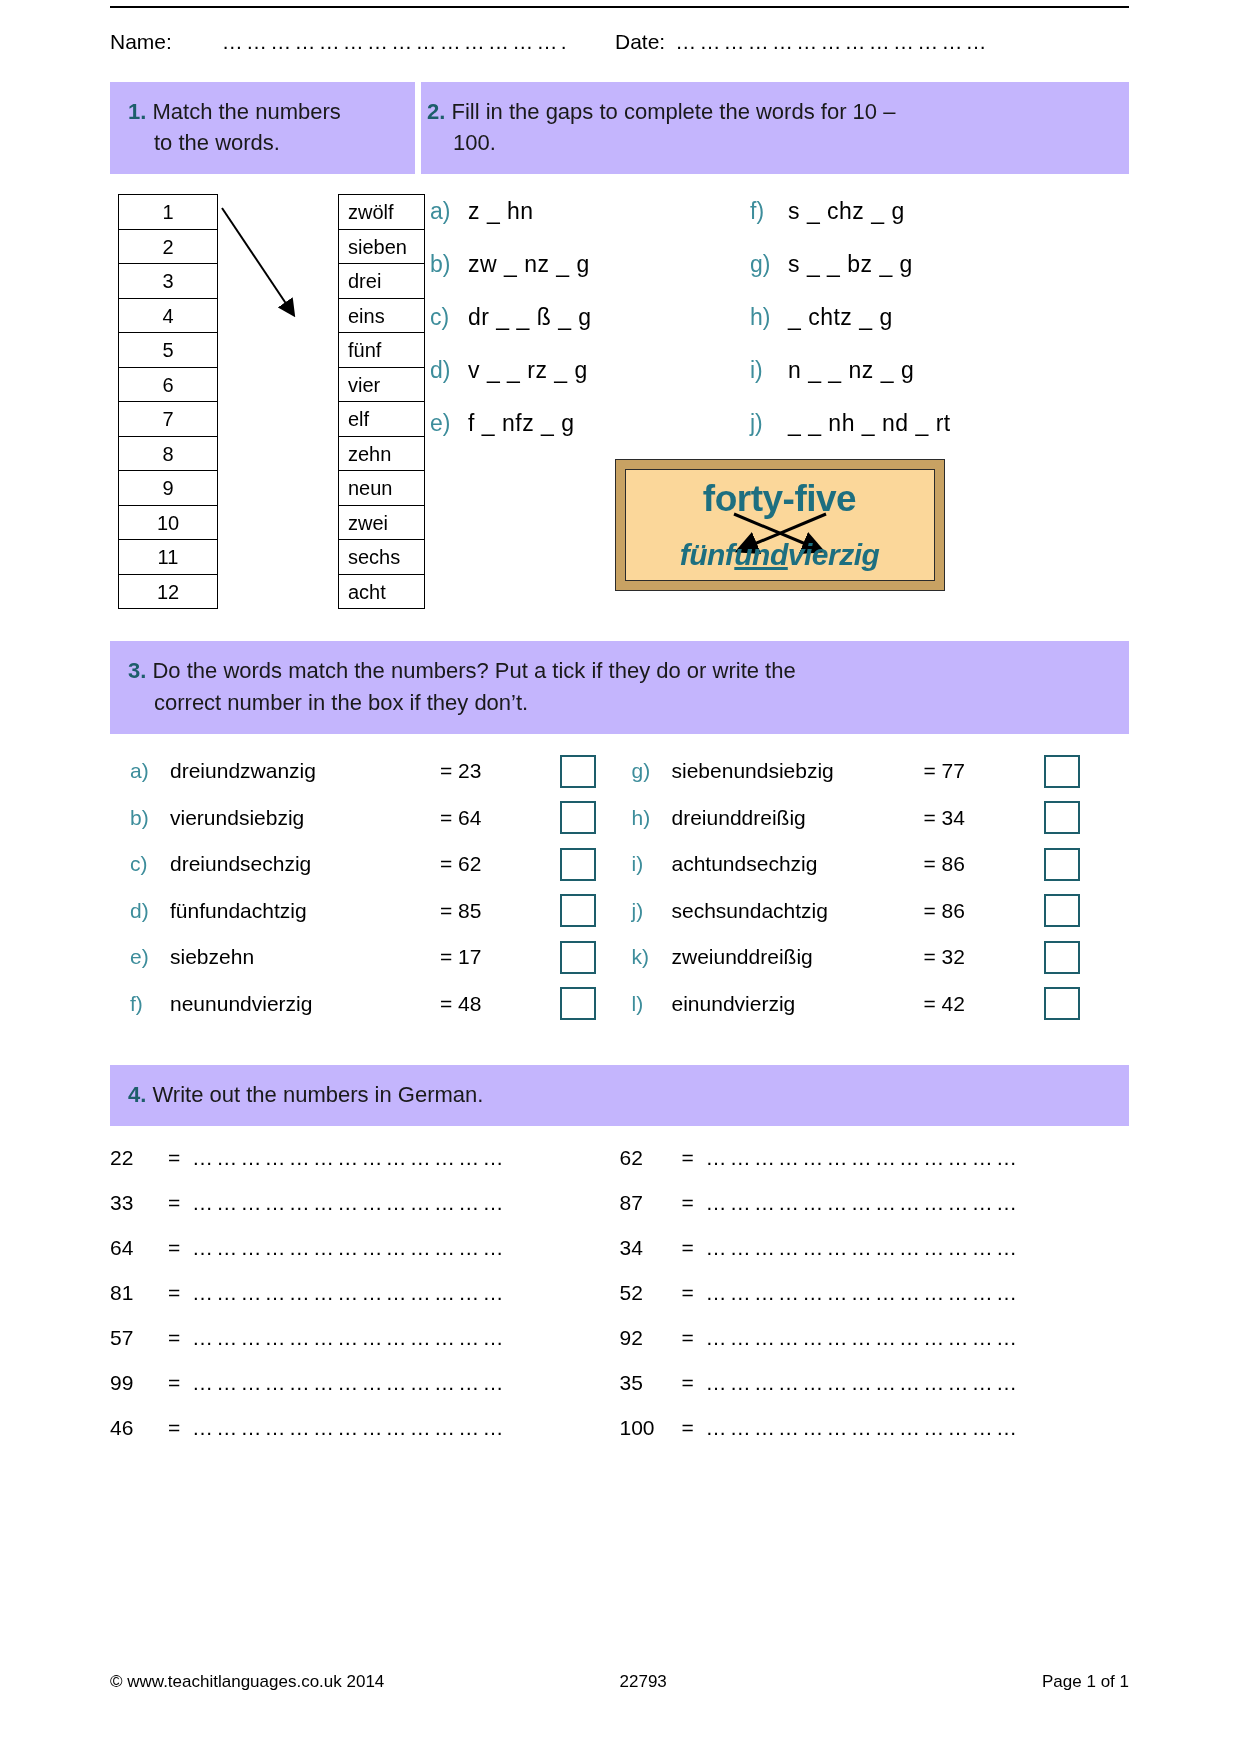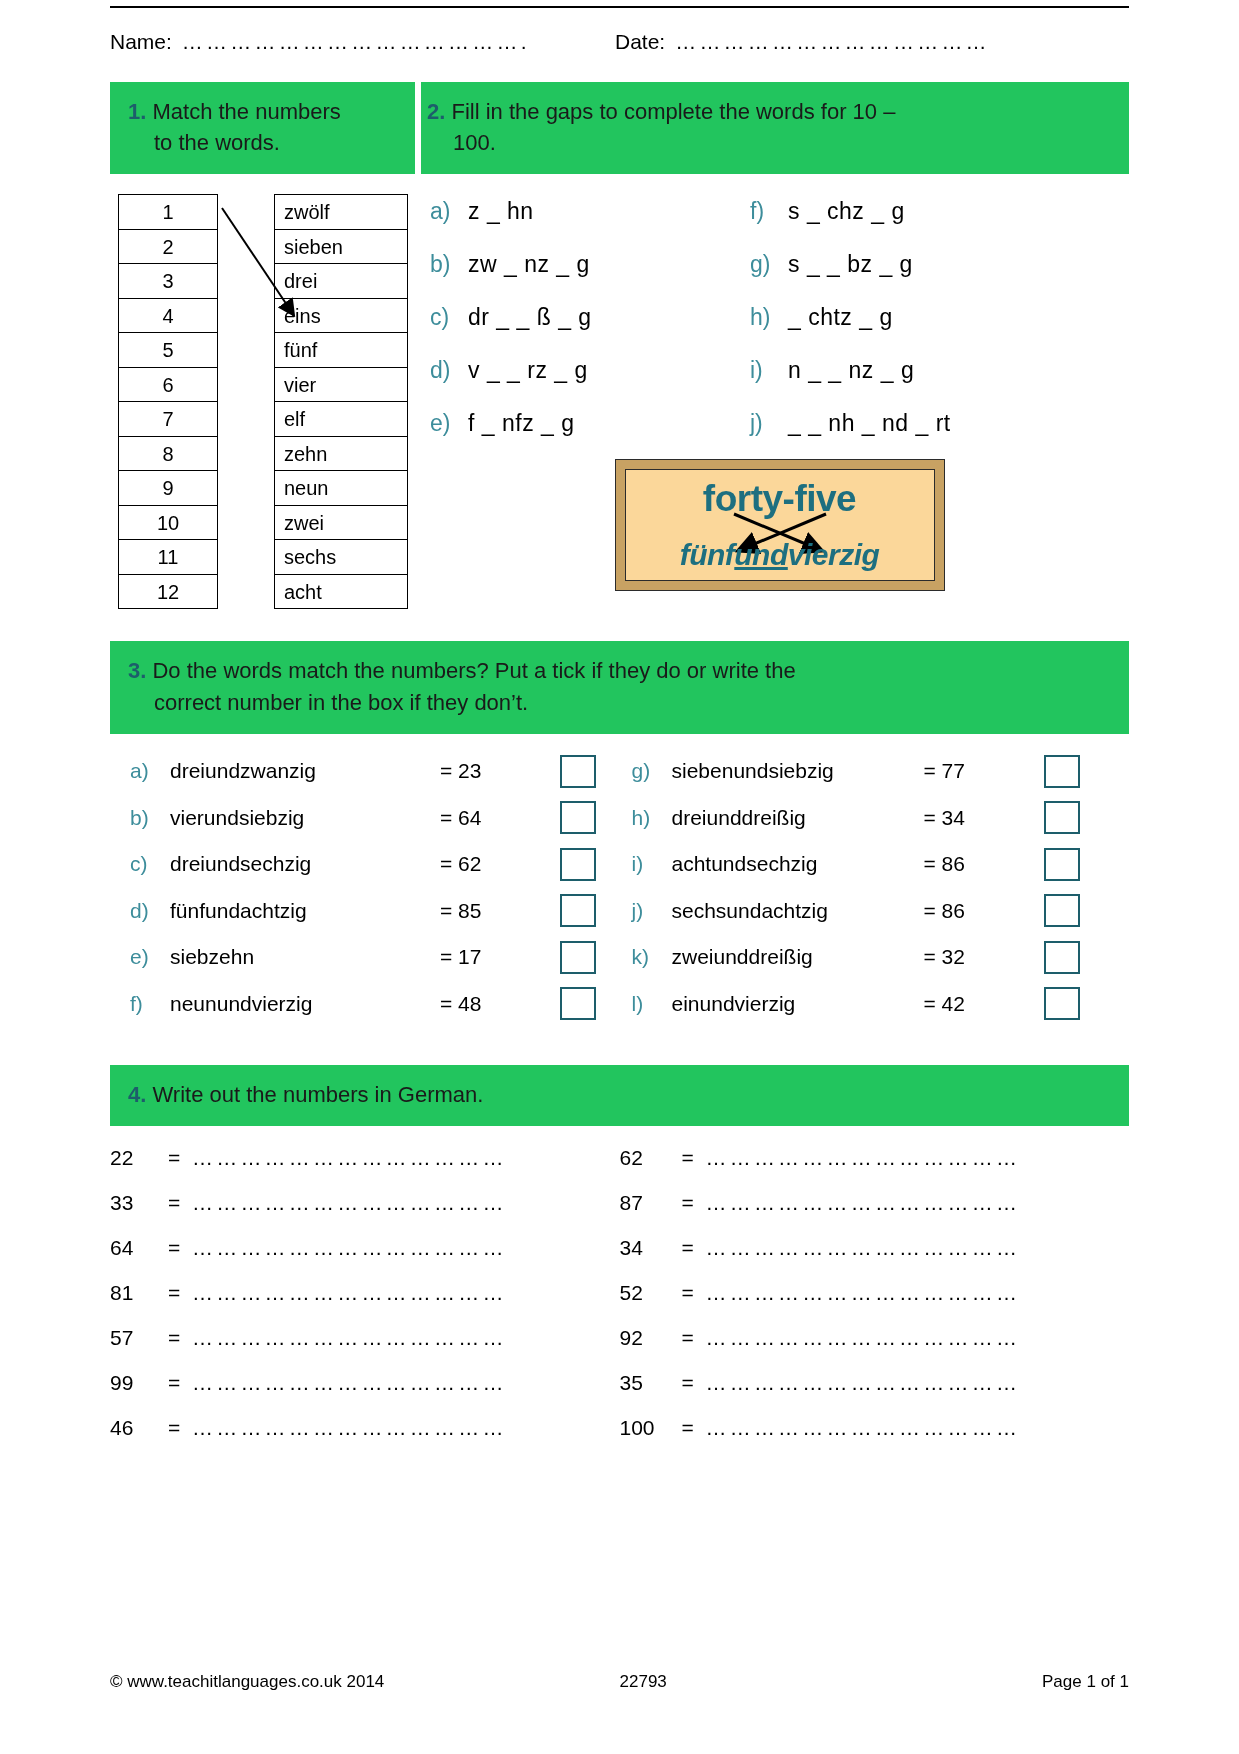--- a/index.html
+++ b/index.html
@@ -33,28 +33,28 @@
   }
   .title-rule {
     border-bottom: 2px solid #000;
     margin-top: 6px;
   }
   .namedate {
     display: flex;
     margin-top: 22px;
     font-size: 21px;
   }
-  .nd-name { width: 505px; display: flex; }
+  .nd-name { width: 505px; display: flex; gap: 40px; }
   .nd-date { display: flex; }
   .nd-label { white-space: nowrap; }
   .dots { letter-spacing: 3.2px; margin-left: 10px; }
 
   
   .band {
-    background: #22c55e;
+    background: #c4b5fd;
     font-size: 22px;
     line-height: 1.42;
     box-sizing: border-box;
   }
   .band .num { font-weight: bold; color: #1d5e6b; }
   .band-text { color: #1a1a1a; }
 
   .row12 {
     display: flex;
     margin-top: 28px;
@@ -75,21 +75,21 @@
     position: relative;
     display: flex;
     margin-top: 20px;
   }
   .numcol, .wordcol {
     border: 1px solid #000;
     border-bottom: none;
     box-sizing: border-box;
   }
   .numcol { width: 100px; margin-left: 8px; }
-  .wordcol { width: 134px; margin-left: 56px; }
+  .wordcol { width: 87px; margin-left: 120px; }
   .cell {
     height: 34.5px;
     line-height: 34.5px;
     border-bottom: 1px solid #000;
     font-size: 20px;
     box-sizing: border-box;
   }
   .numcol .cell { text-align: center; }
   .wordcol .cell { padding-left: 9px; }
 

